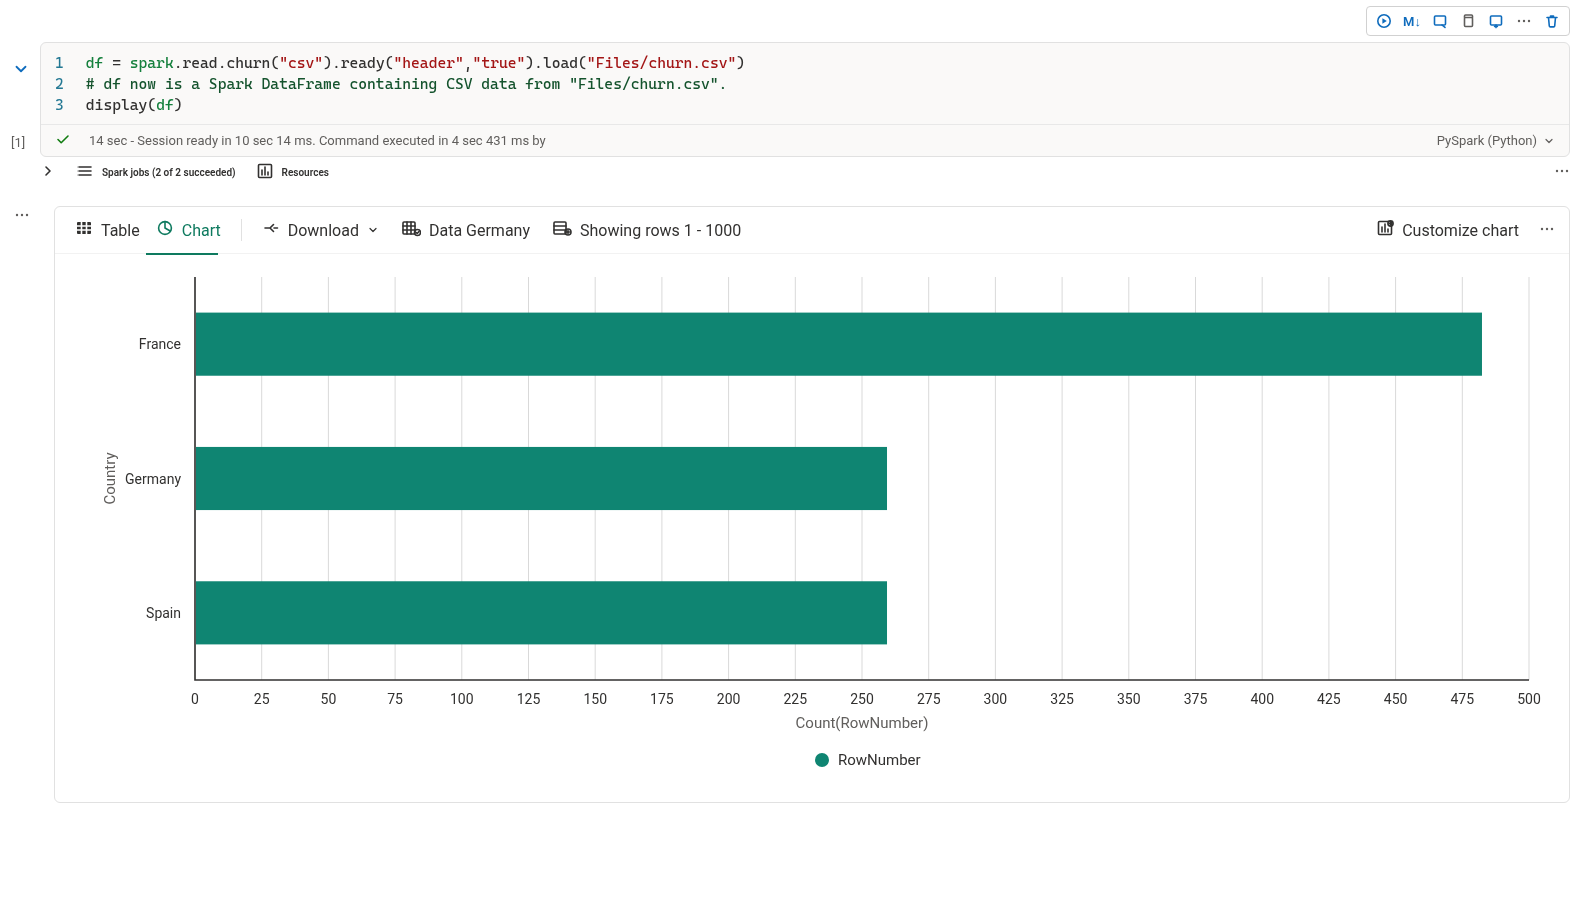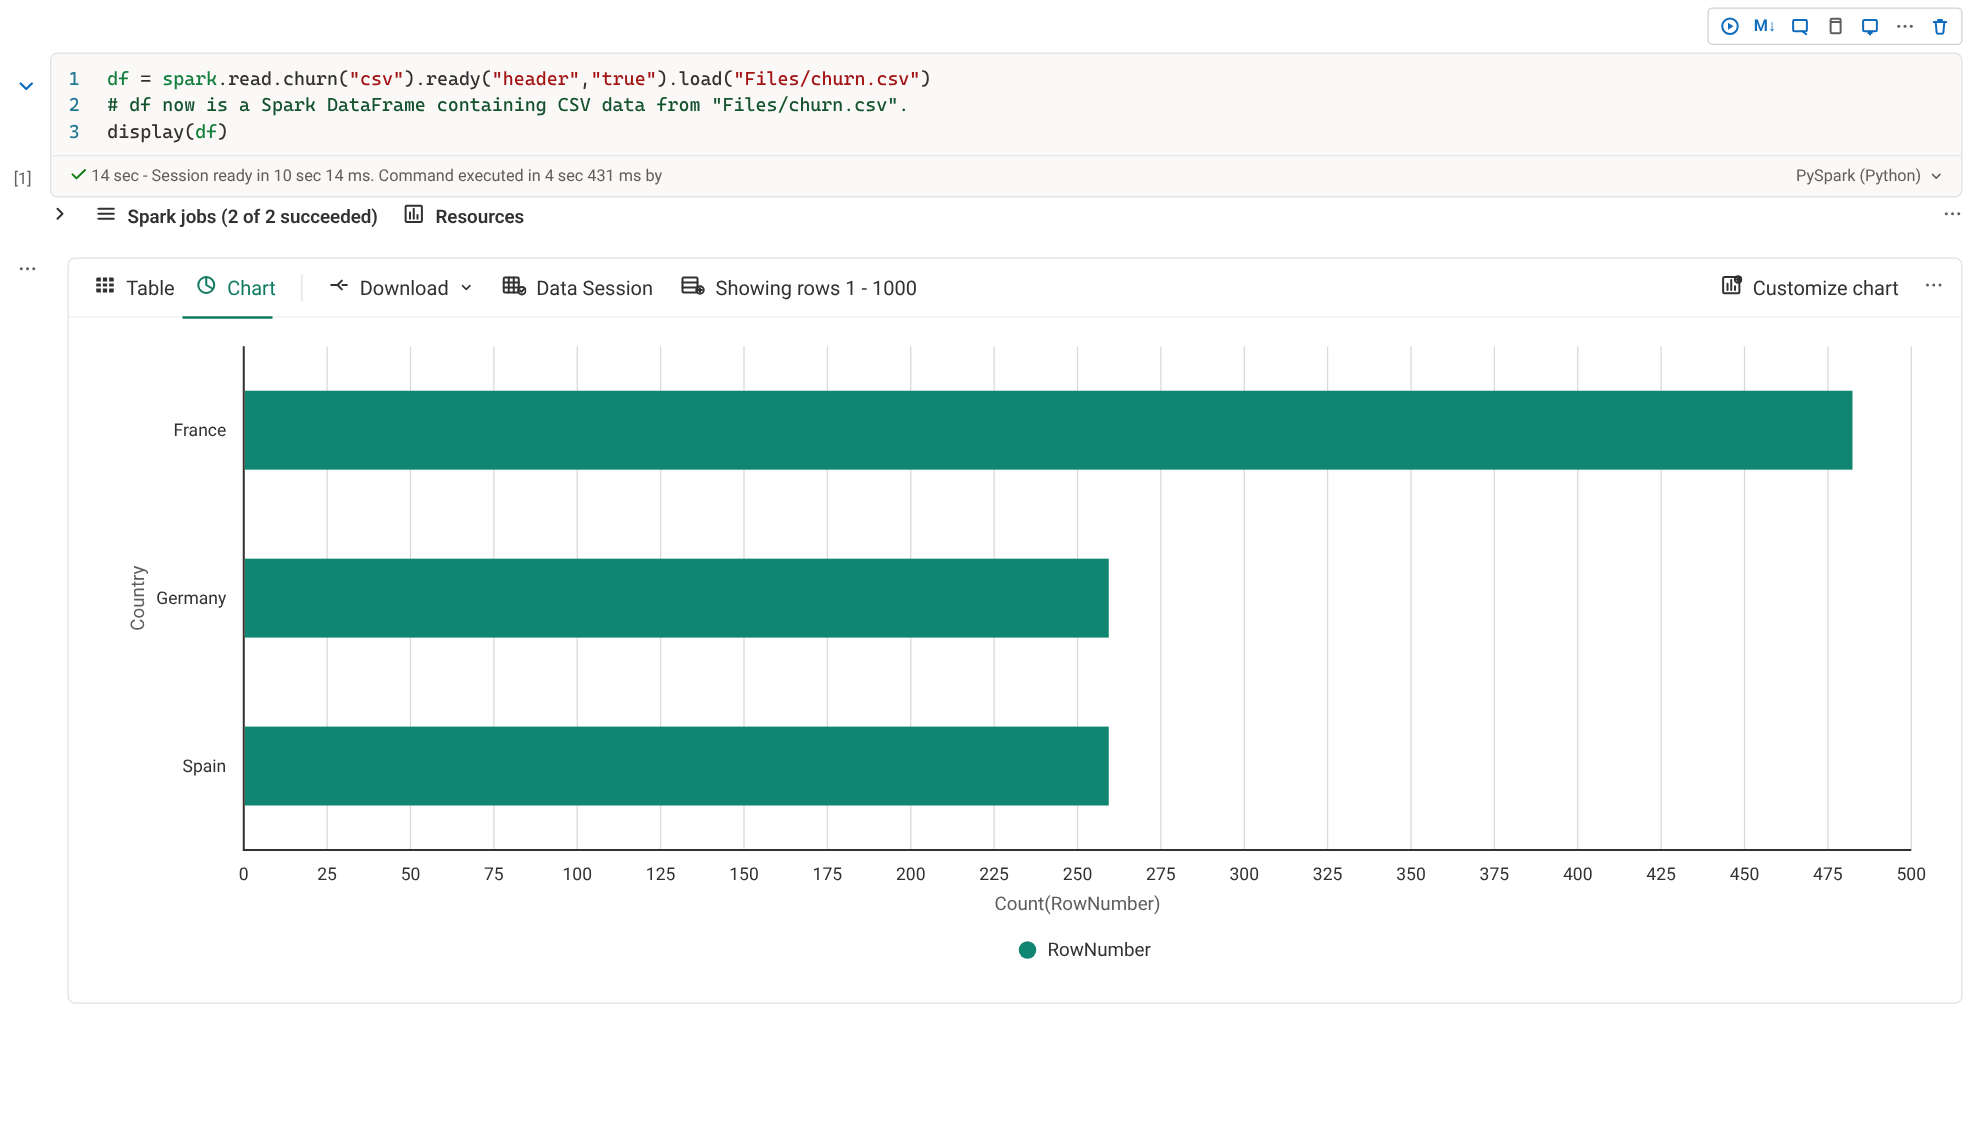--- a/index.html
+++ b/index.html
@@ -84,21 +84,21 @@
   
   .exec-bar {
     display: flex;
     align-items: center;
     justify-content: space-between;
     border-top: 1px solid #e8e8e8;
     padding: 6px 14px 6px 14px;
     font-size: 13px;
     color: #605e5c;
   }
-  .exec-left { display: flex; align-items: center; gap: 2px; }
+  .exec-left { display: flex; align-items: center; gap: 18px; }
   .exec-check { color: #107c10; }
   .exec-index {
     position: absolute;
     left: -30px;
     bottom: 6px;
     font-size: 13px;
     color: #605e5c;
   }
   .lang-picker { display: flex; align-items: center; gap: 6px; cursor: pointer; }
 
@@ -106,21 +106,21 @@
   .sections-row {
     position: absolute;
     top: 162px;
     left: 40px;
     right: 8px;
     display: flex;
     align-items: center;
     justify-content: space-between;
   }
   .sections-left { display: flex; align-items: center; gap: 20px; }
-  .sec-item { display: flex; align-items: center; gap: 8px; font-size: 15px; font-weight: 600; cursor: pointer; }
+  .sec-item { display: flex; align-items: center; gap: 8px; font-size: 10px; font-weight: 600; cursor: pointer; }
   .sec-icon { color: #323130; }
   .chev-right { color: #323130; }
 
   
   .far-left-more {
     position: absolute;
     top: 207px;
     left: 14px;
     color: #605e5c;
     cursor: pointer;
@@ -373,21 +373,21 @@
       <span>
         <svg width="20" height="18" viewBox="0 0 20 18">
             <g class="ic">
               <rect x="2" y="3" width="12" height="12" rx="1"></rect>
               <path d="M6 3v12M10 3v12M2 7h12M2 11h12"></path>
               <circle cx="16.5" cy="13.5" r="3"></circle>
               <path d="M15.2 13.5l1 1 1.8-2"></path>
             </g>
           </svg>
       </span>
-      <span>Data Session</span>
+      <span>Data Germany</span>
     </div>
     <div class="ot-item" style="margin-left:6px;">
       <span>
         <svg width="20" height="18" viewBox="0 0 20 18">
             <g class="ic">
               <rect x="2" y="3" width="12" height="12" rx="1"></rect>
               <path d="M2 7h12M2 11h12"></path>
               <circle cx="16" cy="13" r="3"></circle>
               <path d="M16 11.5v3M14.5 13h3"></path>
             </g>

